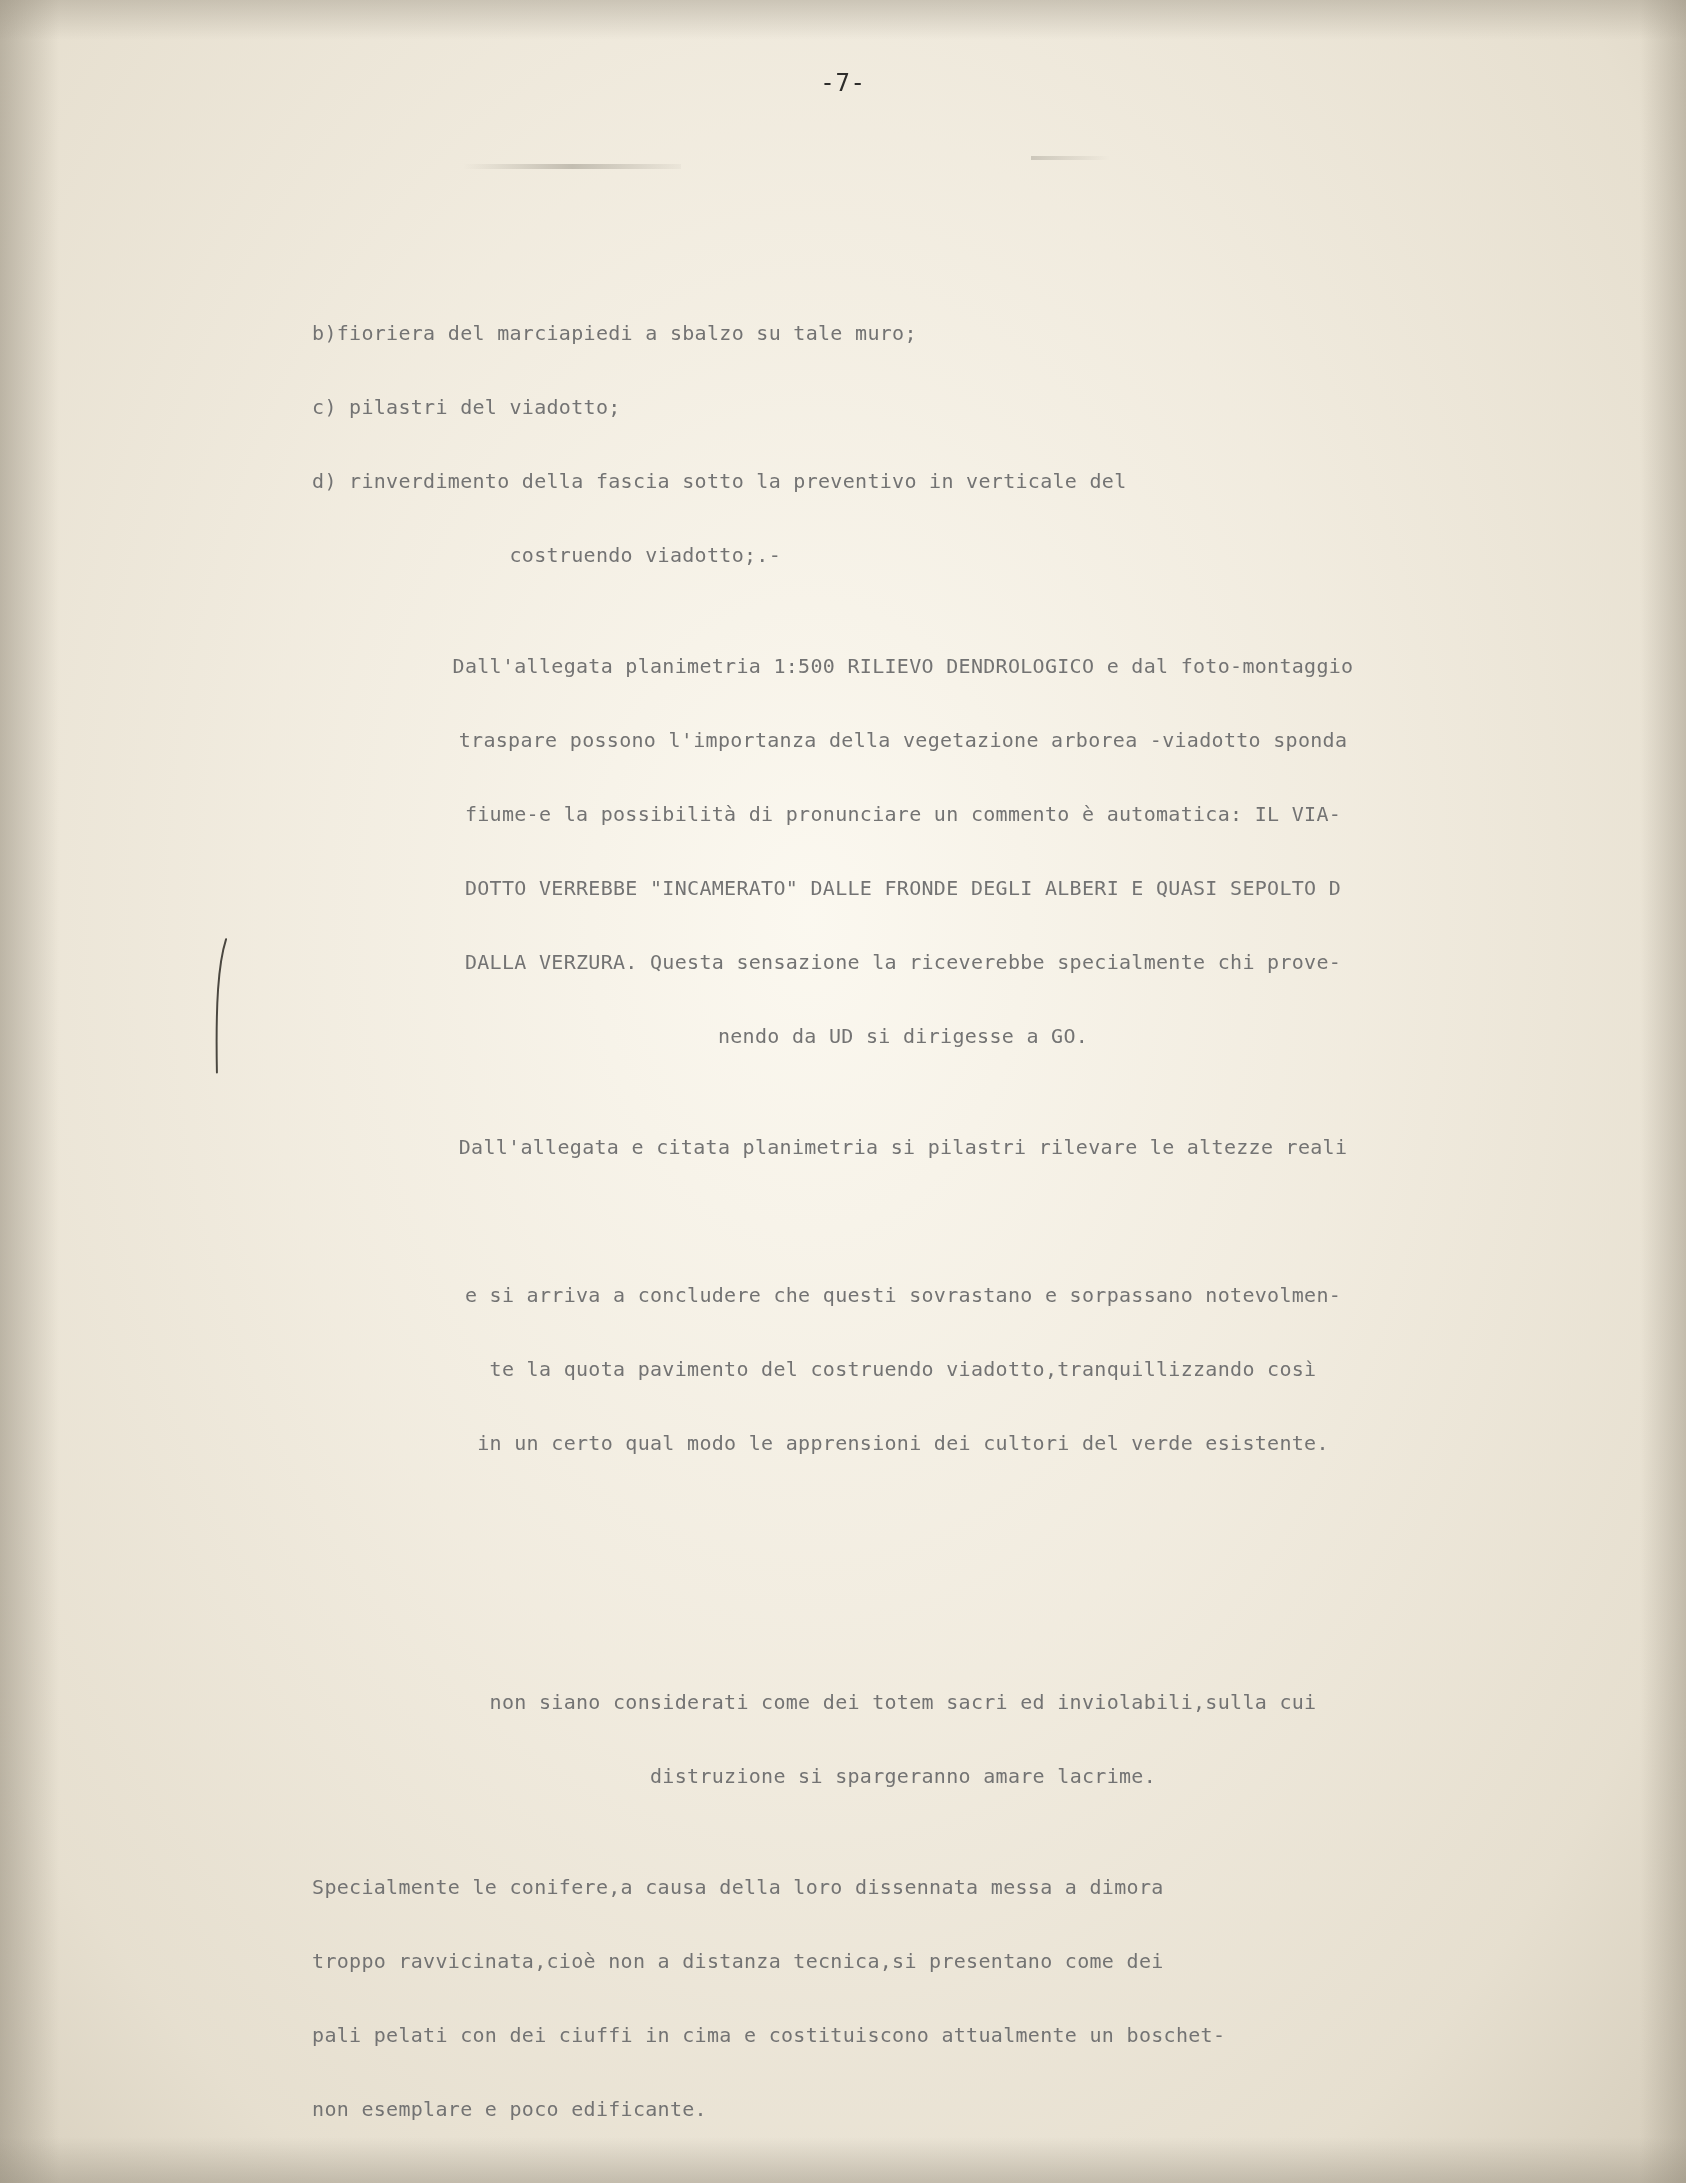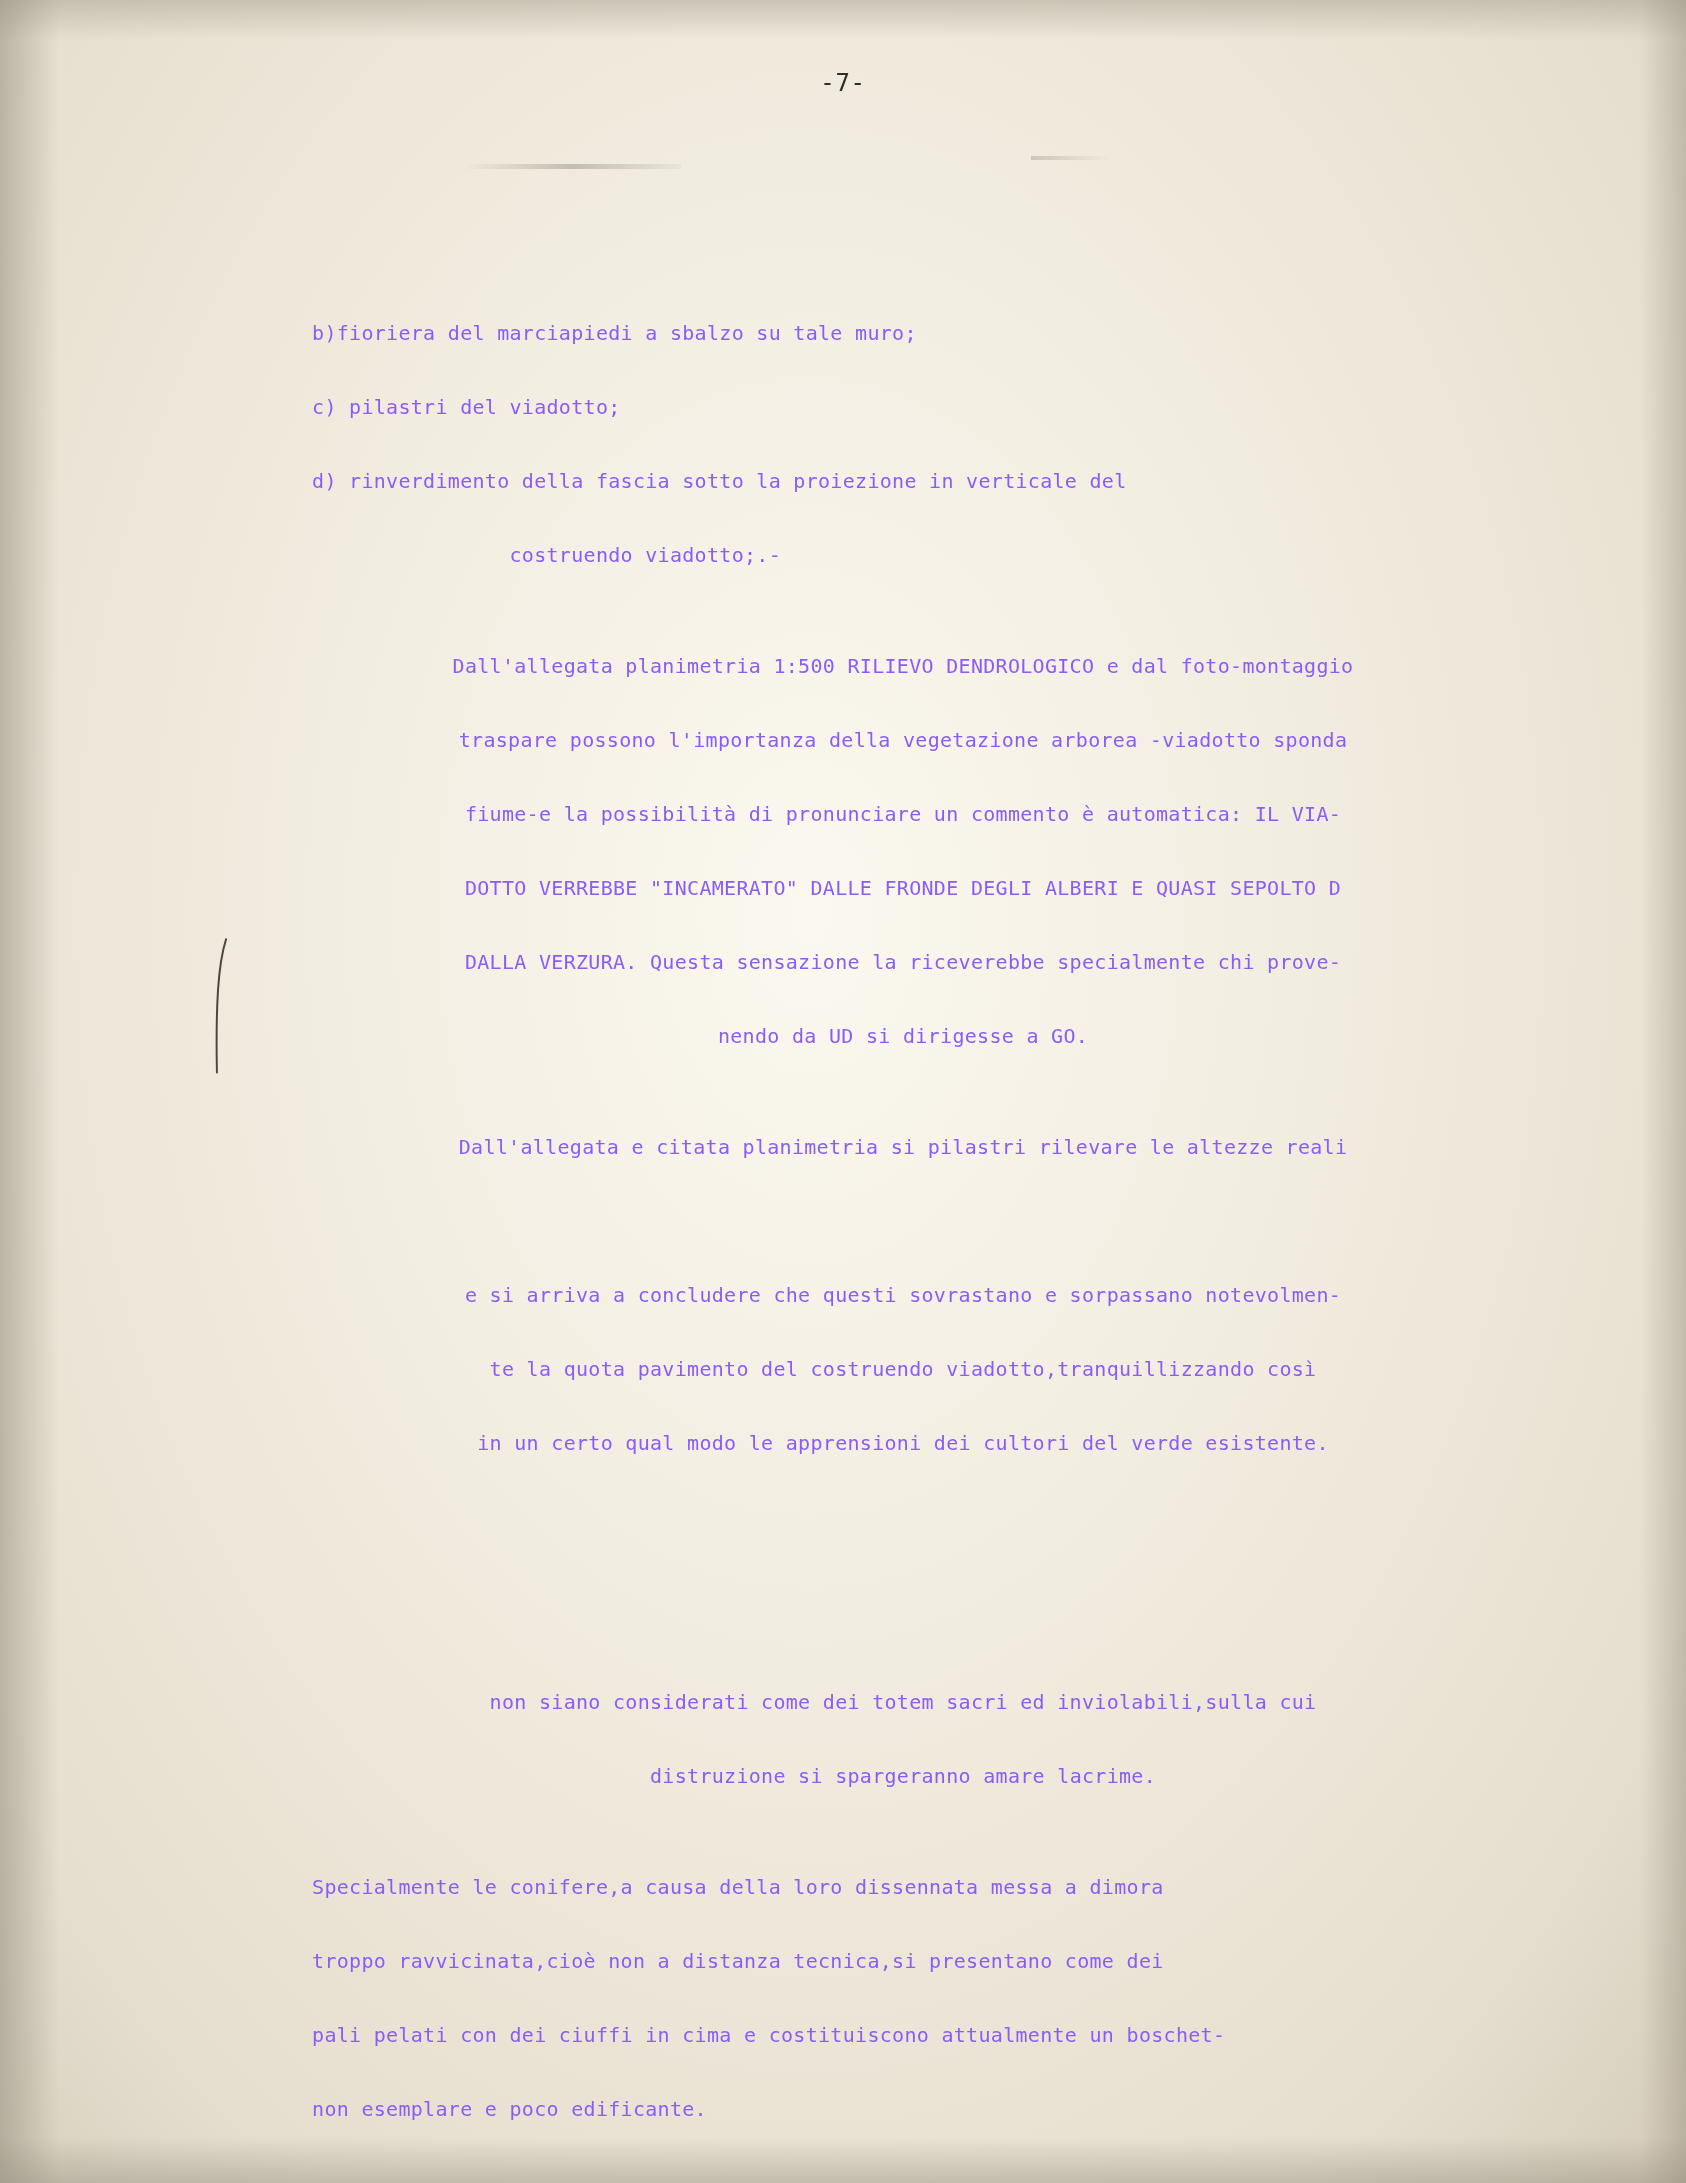--- a/index.html
+++ b/index.html
@@ -43,21 +43,21 @@
   }
   .edge-shade-bottom {
     position: absolute;
     left: 0; right: 0; bottom: 0; height: 46px;
     background: linear-gradient(to top, rgba(150,142,126,0.45), rgba(150,142,126,0.0));
     pointer-events: none;
   }
 
   .typed {
     font-family: "DejaVu Sans Mono", monospace;
-    color: #8b5cf6;
+    color: #737373;
   }
 
   .page-number {
     position: absolute;
     top: 69px;
     left: 0;
     width: 100%;
     text-align: center;
     font-size: 24px;
     letter-spacing: 0.7px;
@@ -131,21 +131,21 @@
     <svg width="17" height="139" viewBox="0 0 26 210">
       <path d="M20 2 C8 40, 4 100, 6 206" stroke="#4a4740" stroke-width="3" fill="none" stroke-linecap="round"></path>
     </svg>
   </div>
 
   <div class="body-text">
 
     <div class="typed para">
       <span>b)fioriera del marciapiedi a sbalzo su tale muro;</span><br>
       <span>c) pilastri del viadotto;</span><br>
-      <span>d) rinverdimento della fascia sotto la proiezione in verticale del</span><br>
+      <span>d) rinverdimento della fascia sotto la preventivo in verticale del</span><br>
       <span>                costruendo viadotto;.-</span>
     </div>
 
     <div class="typed para gap-lg">
       <span>Dall'allegata planimetria 1:500 RILIEVO DENDROLOGICO e dal foto-montaggio</span><br>
       <span>traspare possono l'importanza della vegetazione arborea -viadotto sponda</span><br>
       <span>fiume-e la possibilità di pronunciare un commento è automatica: IL VIA-</span><br>
       <span>DOTTO VERREBBE "INCAMERATO" DALLE FRONDE DEGLI ALBERI E QUASI SEPOLTO D</span><br>
       <span>DALLA VERZURA. Questa sensazione la riceverebbe specialmente chi prove-</span><br>
       <span>nendo da UD si dirigesse a GO.</span>

